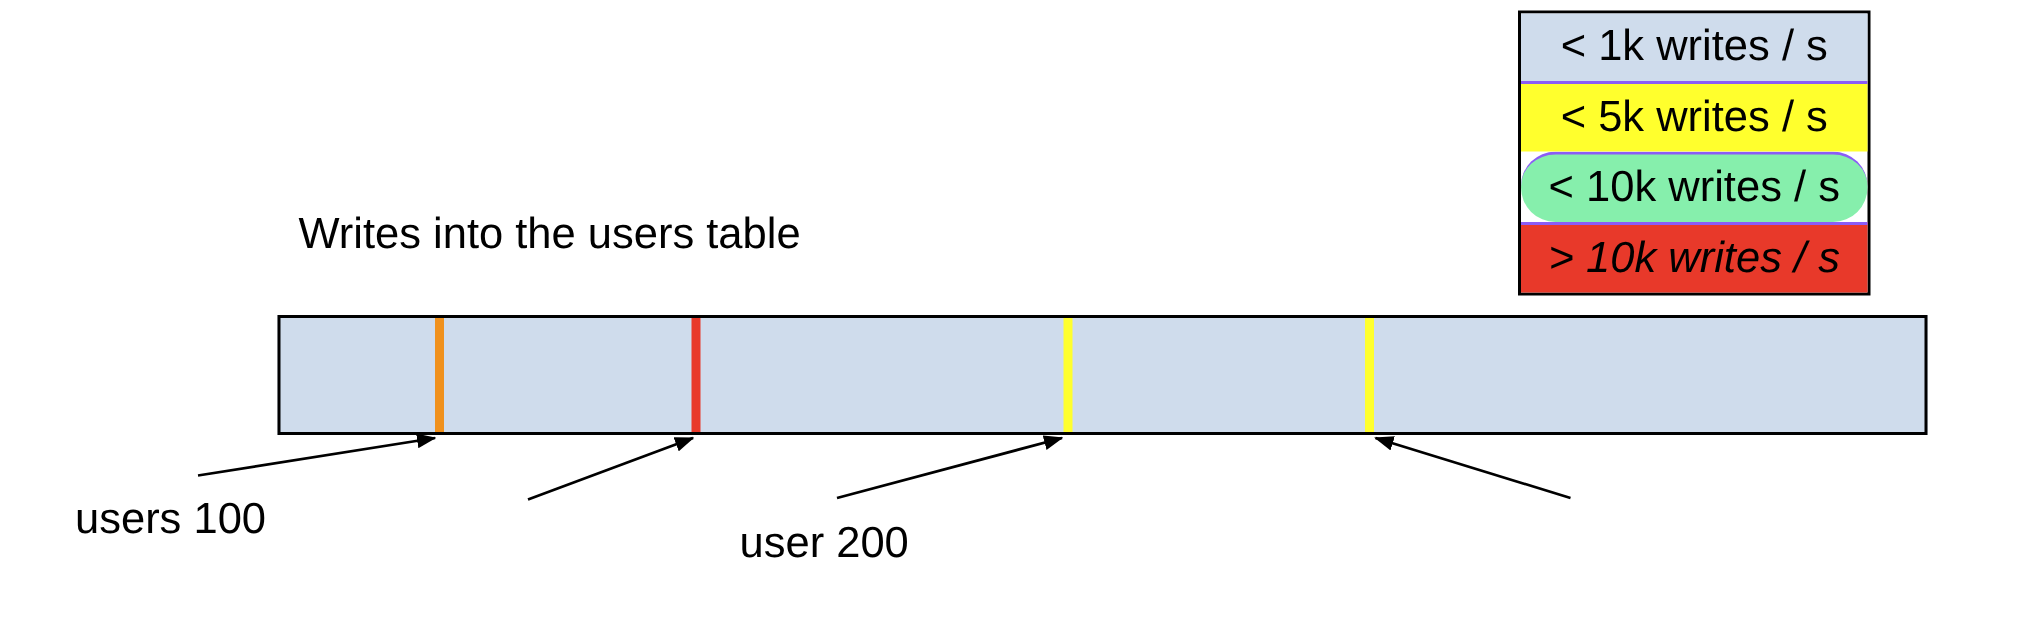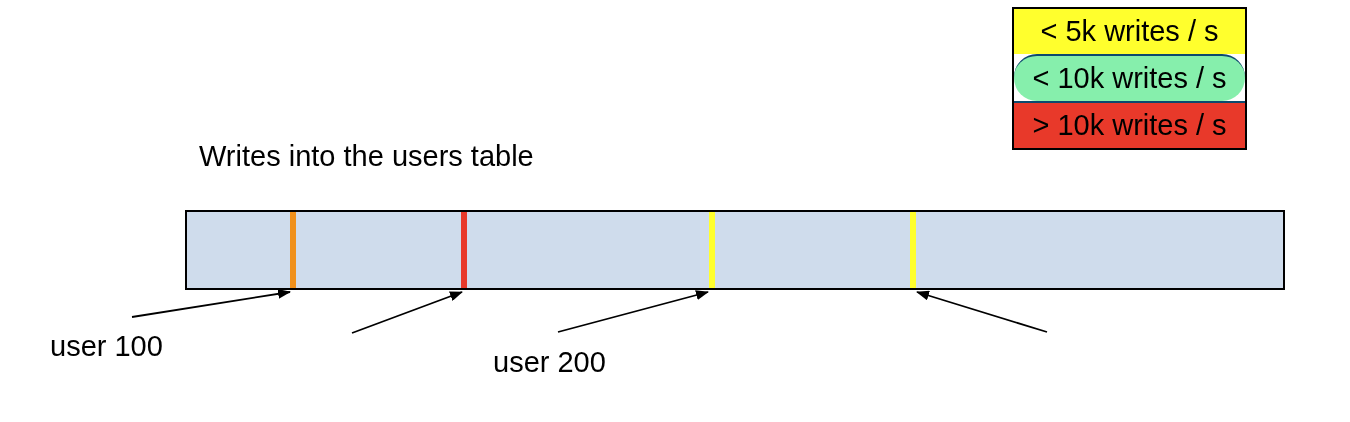--- a/index.html
+++ b/index.html
@@ -26,21 +26,21 @@
   }
   .legend {
     position: absolute;
     left: 1012px;
     top: 7px;
     width: 231px;
     border: 2px solid #000000;
   }
   .legend-row {
     height: 45px;
-    border-top: 2px solid #0c4a6e;
+    border-top: 2px solid #8b5cf6;
     display: flex;
     align-items: center;
     justify-content: center;
     font-size: 29px;
     white-space: nowrap;
   }
   .legend-row:first-child {
     border-top: none;
   }
   .bar {
@@ -78,27 +78,30 @@
   }
 </style>
 </head>
 <body>
 
 <div class="canvas">
 
   <div class="title">Writes into the users table</div>
 
   <div class="legend">
+    <div class="legend-row" style="background-color: rgb(207, 220, 236);">
+      <span>&lt; 1k writes / s</span>
+    </div>
     <div class="legend-row" style="background-color: rgb(255, 255, 45);">
       <span>&lt; 5k writes / s</span>
     </div>
     <div class="legend-row" style="background-color: #86efac; border-radius: 23px;">
       <span>&lt; 10k writes / s</span>
     </div>
-    <div class="legend-row" style="background-color: rgb(232, 57, 42);">
+    <div class="legend-row" style="background-color: rgb(232, 57, 42); font-style: italic;">
       <span>&gt; 10k writes / s</span>
     </div>
   </div>
 
   <div class="bar" style="background-color: rgb(207, 220, 236);">
     <div class="marker" style="background-color: rgb(240, 145, 29); left: 9.4%;"></div>
     <div class="marker" style="background-color: rgb(232, 57, 42); left: 25%;"></div>
     <div class="marker" style="background-color: rgb(255, 255, 45); left: 47.6%;"></div>
     <div class="marker" style="background-color: rgb(255, 255, 45); left: 66%;"></div>
   </div>
@@ -108,16 +111,16 @@
       <marker id="ah" markerUnits="userSpaceOnUse" markerWidth="13" markerHeight="10" refX="12" refY="5" orient="auto">
         <path class="arrowhead" d="M0,0 L13,5 L0,10 z"></path>
       </marker>
     </defs>
     <line x1="132" y1="317" x2="290" y2="292" marker-end="url(#ah)"></line>
     <line x1="352" y1="333" x2="462" y2="292" marker-end="url(#ah)"></line>
     <line x1="558" y1="332" x2="708" y2="292" marker-end="url(#ah)"></line>
     <line x1="1047" y1="332" x2="917" y2="292" marker-end="url(#ah)"></line>
   </svg>
 
-  <div class="user-label" style="left:50px;  top:332px;">user 100</div>
+  <div class="user-label" style="left:50px;  top:332px;">users 100</div>
   <div class="user-label" style="left:493px; top:348px;">user 200</div>
 
 </div>
 
 </body></html>

